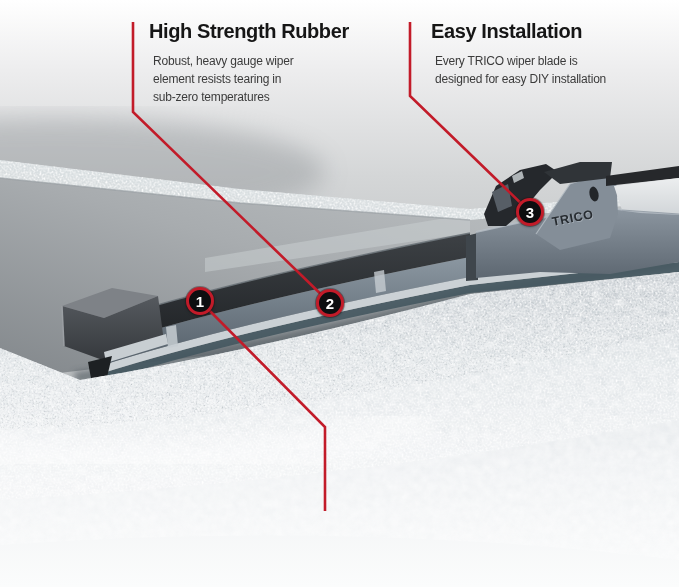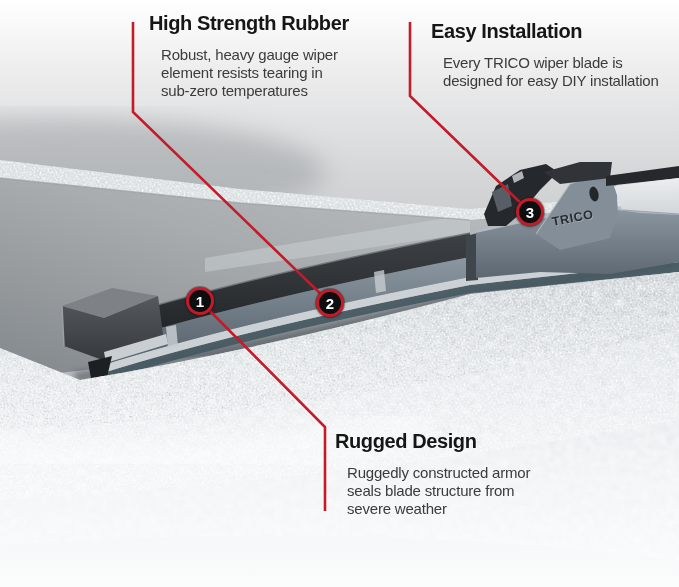--- a/index.html
+++ b/index.html
@@ -7,21 +7,21 @@
     position:relative;width:679px;height:587px;overflow:hidden;
     font-family:"Liberation Sans", sans-serif;background:#fff;
   }
   .stage svg{position:absolute;left:0;top:0;display:block;}
   .callout{position:absolute;margin:0;padding:0;}
   .callout h3{
     margin:0 0 10px 0;font-size:20px;line-height:22px;font-weight:700;
     color:#161616;letter-spacing:-0.4px;white-space:nowrap;
   }
   .callout p{
-    margin:12px;font-size:15px;line-height:18px;color:#3b3b3b;
+    margin:4px;font-size:12px;line-height:18px;color:#3b3b3b;
     letter-spacing:-0.2px;white-space:pre-line;
   }
   .badge{
     position:absolute;width:22px;height:22px;border-radius:50%;
     background:#0d0e10;border:3px solid #c21b29;
     box-shadow:0 0 0 1px rgba(40,20,20,.35), 0 1px 3px rgba(0,0,0,.35);
     display:flex;align-items:center;justify-content:center;
   }
   .badge span{
     color:#fff;font-size:15px;font-weight:700;line-height:1;
@@ -190,33 +190,27 @@
   <div class="badge" style="left:186px;top:287px;">
     <span>1</span>
   </div>
   <div class="badge" style="left:316px;top:289px;">
     <span>2</span>
   </div>
   <div class="badge" style="left:516px;top:198px;">
     <span>3</span>
   </div>
 
-  <div class="callout" style="left:149px;top:12px;">
+  <div class="callout" style="left:149px;top:20px;">
     <h3>High Strength Rubber</h3>
     <p>Robust, heavy gauge wiper
 element resists tearing in
 sub-zero temperatures</p>
   </div>
 
   <div class="callout" style="left:431px;top:20px;">
     <h3>Easy Installation</h3>
     <p>Every TRICO wiper blade is
 designed for easy DIY installation</p>
   </div>
 
-  <div class="callout" style="left:335px;top:430px;">
-    <h3>Rugged Design</h3>
-    <p>Ruggedly constructed armor
-seals blade structure from
-severe weather</p>
-  </div>
 
 </div>
 
 </body></html>

